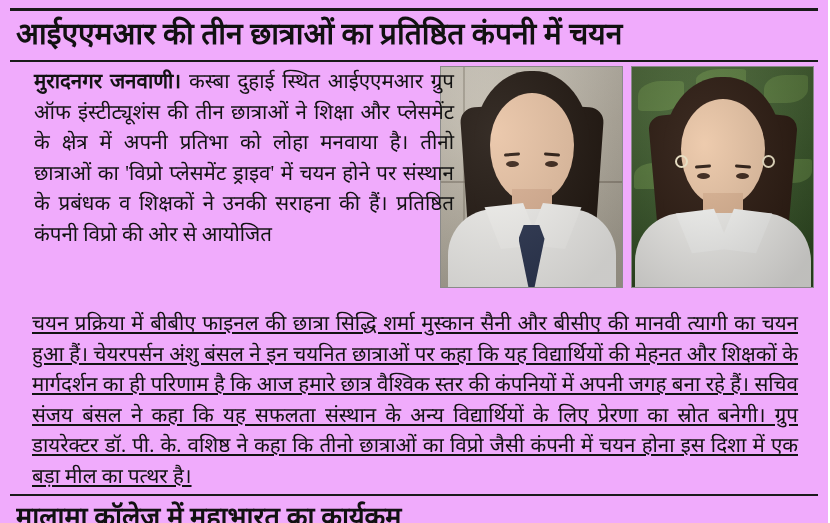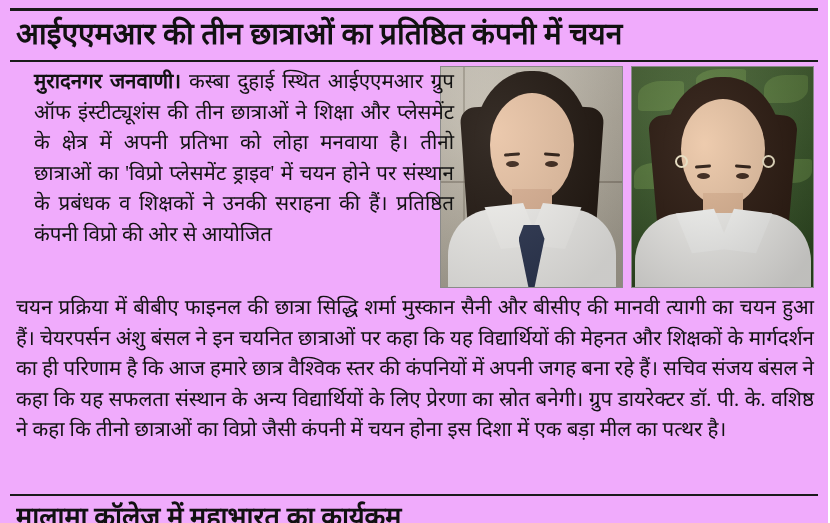--- a/index.html
+++ b/index.html
@@ -371,21 +371,22 @@
   .col-left p {
     margin: 0;
   }
   .full-width {
     position: absolute;
     left: 0;
     top: 226px;
     width: 798px;
   }
   .full-width p {
-    margin: 0;
+    margin: 16px;
+    text-decoration: underline;
   }
   .lead {
     font-weight: bold;
   }
   .next-head {
     position: absolute;
     left: 16px;
     top: 500px;
     font-family: "Liberation Serif", serif;
     font-weight: bold;

